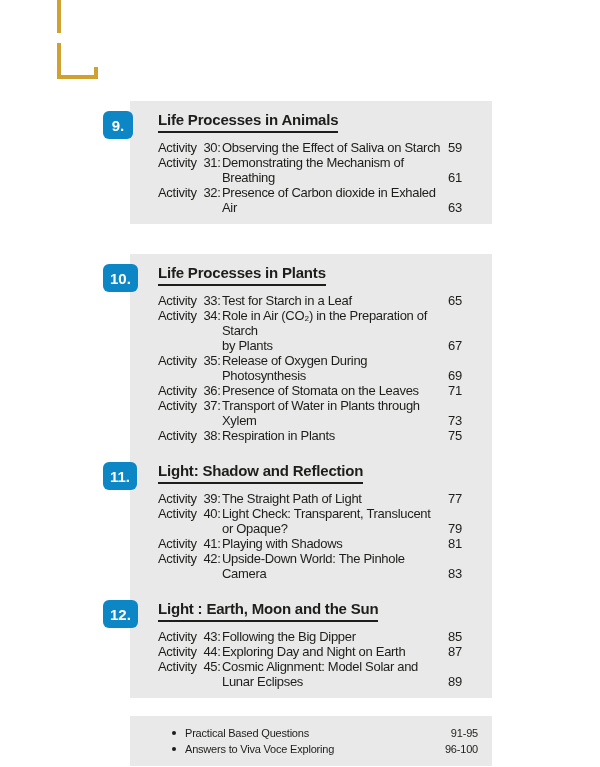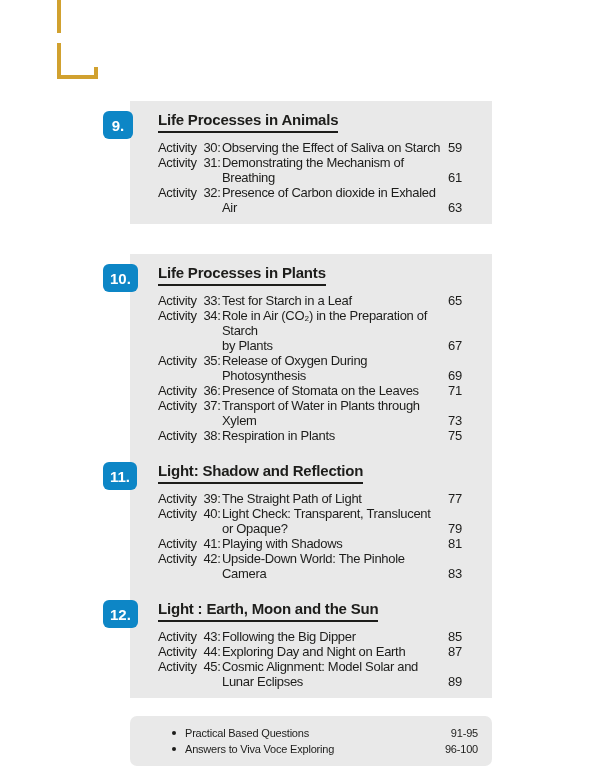--- a/index.html
+++ b/index.html
@@ -32,21 +32,21 @@
   .ttl { flex:1; white-space:pre-line; padding-right:4px; }
   .pg  { flex:none; width:30px; text-align:left; align-self:flex-end; }
 
   .badge {
     position:absolute; left:-27px; top:10px; height:28px; min-width:16px;
     padding:0 7px; border-radius:6px; background:var(--badge_blue,#0d86c6);
     color:#fff; font-size:15px; font-weight:700;
     display:flex; align-items:center; justify-content:center;
   }
 
-  .footer-block { background:var(--block_gray,#e9e9e9); padding:9px 14px 9px 42px;border-radius:7px; }
+  .footer-block { background:var(--block_gray,#e9e9e9); padding:9px 14px 9px 42px; }
   .f-row { display:flex; align-items:center; font-size:11px; letter-spacing:-0.2px; line-height:16px; }
   .dot { flex:none; width:4px; height:4px; border-radius:50%; background:var(--text,#1d1d1b); margin-right:9px; }
   .f-text { flex:1; }
   .f-pg { flex:none; text-align:right; }
 </style>
 </head>
 <body>
 
 <div class="page">
 

